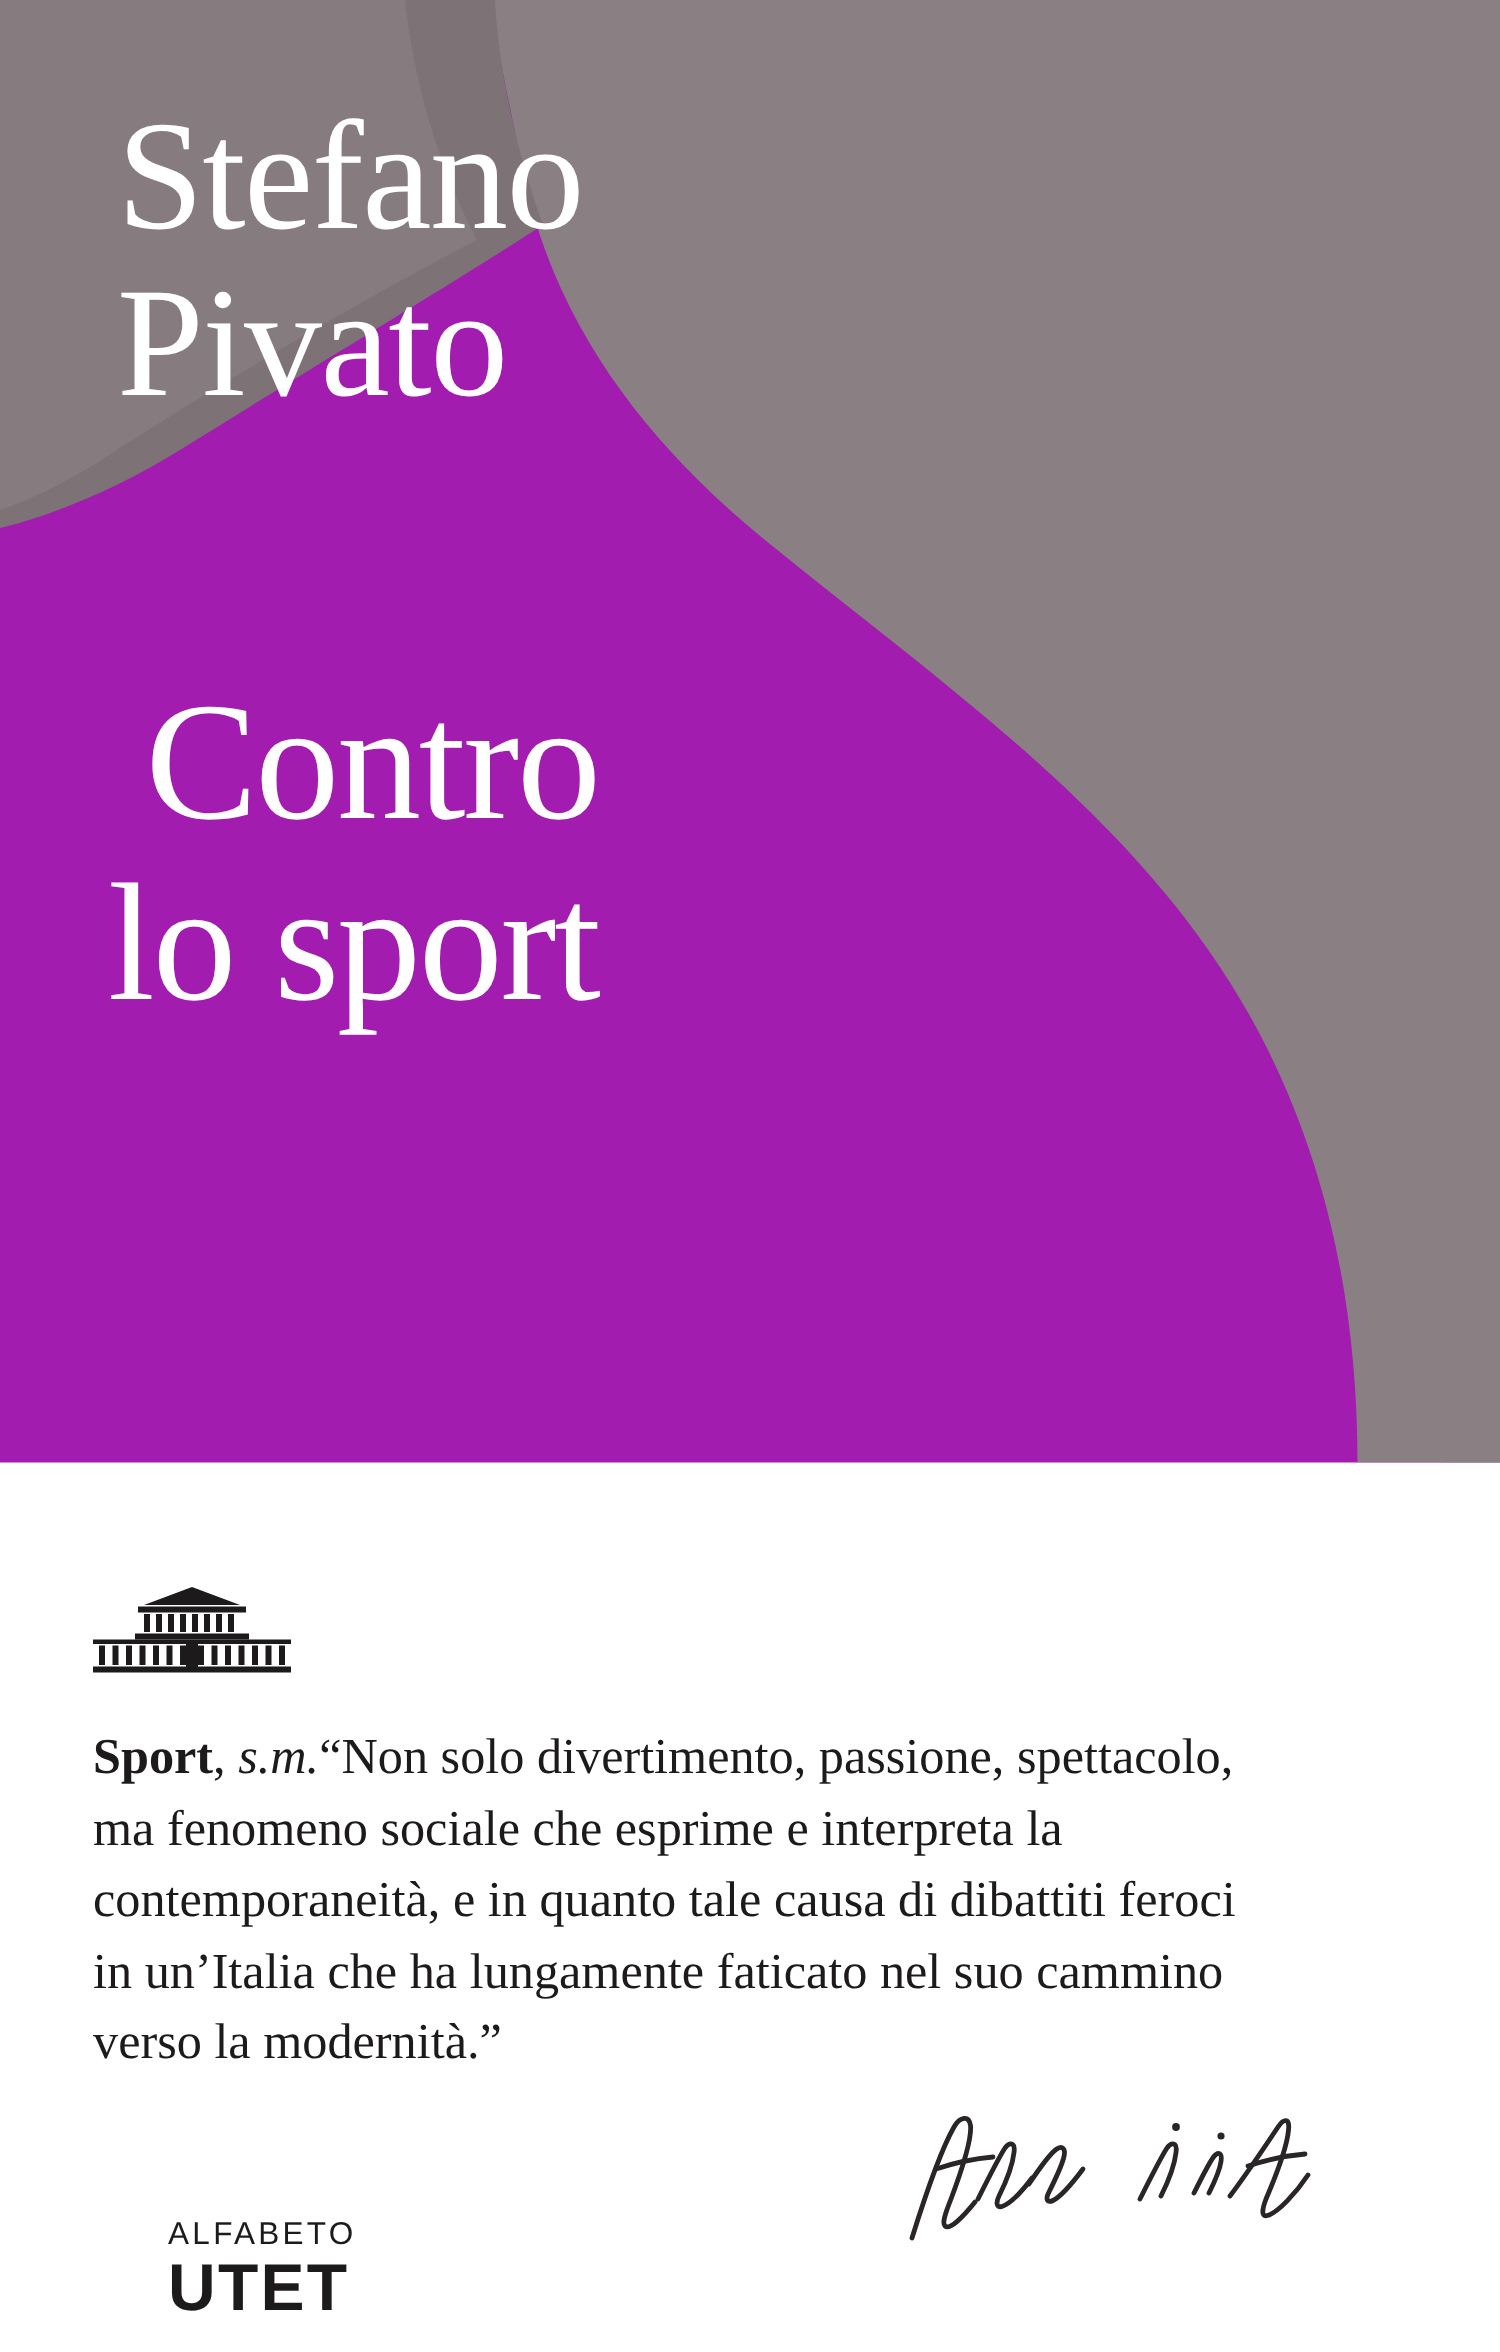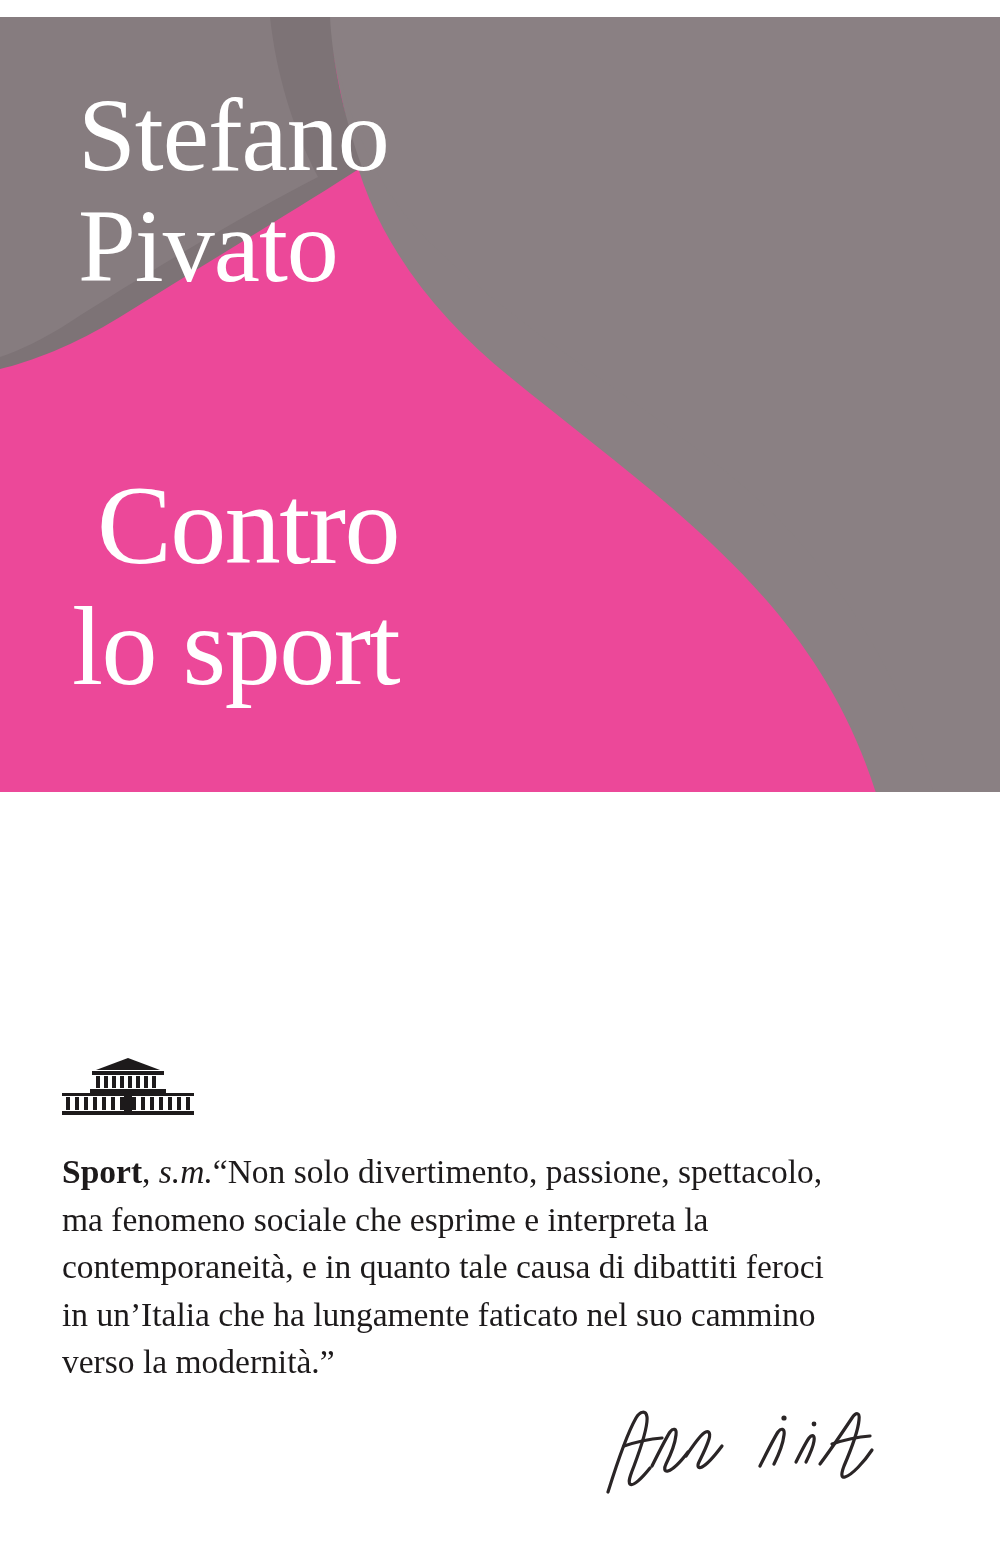--- a/index.html
+++ b/index.html
@@ -13,24 +13,24 @@
     position: relative;
     width: 1000px;
     height: 1568px;
     overflow: hidden;
     background: #ffffff;
   }
 
   
   .top-panel {
     position: absolute;
-    left: 0; top: 17px;
+    left: 0; top: 0;
     width: 1000px;
-    height: 775px;
-    background: #ec4899;
+    height: 975px;
+    background: #a21caf;
     overflow: hidden;
   }
   
   .shape-grey-main {
     position: absolute;
     left: 0; top: 0;
     width: 1000px; height: 975px;
   }
   .shape-grey-main svg { display: block; }
 
@@ -204,15 +204,19 @@
           <path d="M160 62 C168 46 174 34 178 28 C181 24 185 24 184 31 C183 40 178 52 174 60"></path>
           <circle cx="184" cy="14" r="2.6" fill="#2a2526" stroke="none"></circle>
           <path d="M196 58 C202 46 206 38 209 34 C212 30 215 31 214 37 C213 44 209 52 206 58"></path>
           <circle cx="214" cy="20" r="2.4" fill="#2a2526" stroke="none"></circle>
           <path d="M220 60 C232 44 244 26 252 14 C256 8 260 8 259 16 C258 28 250 48 244 62 C241 70 241 74 245 73 C252 71 264 58 272 46"></path>
           <path d="M232 40 C244 36 258 33 270 32"></path>
         </g>
       </svg>
     </div>
 
+    <div class="logo-block">
+      <div class="logo-alfabeto">ALFABETO</div>
+      <div class="logo-utet">UTET</div>
+    </div>
 
   </div>
 </div>
 
 </body></html>

